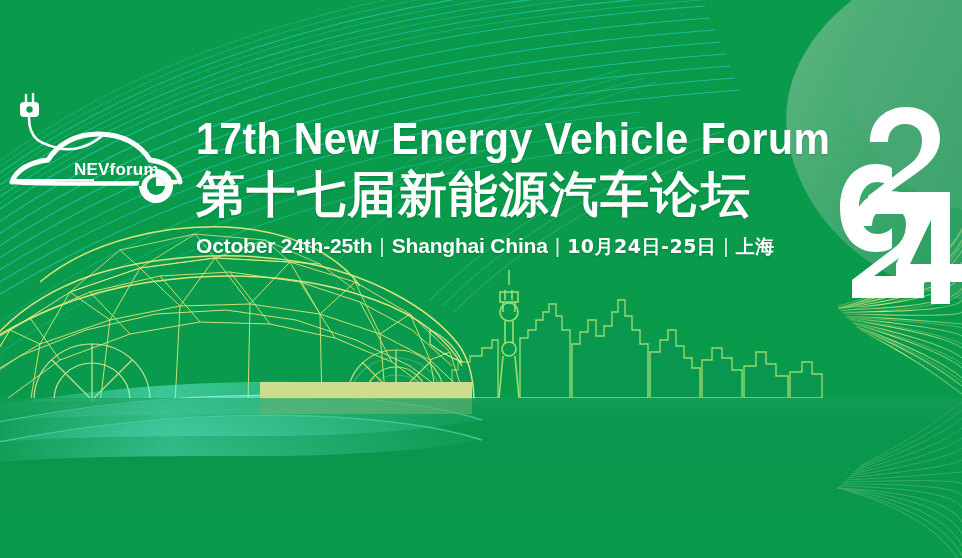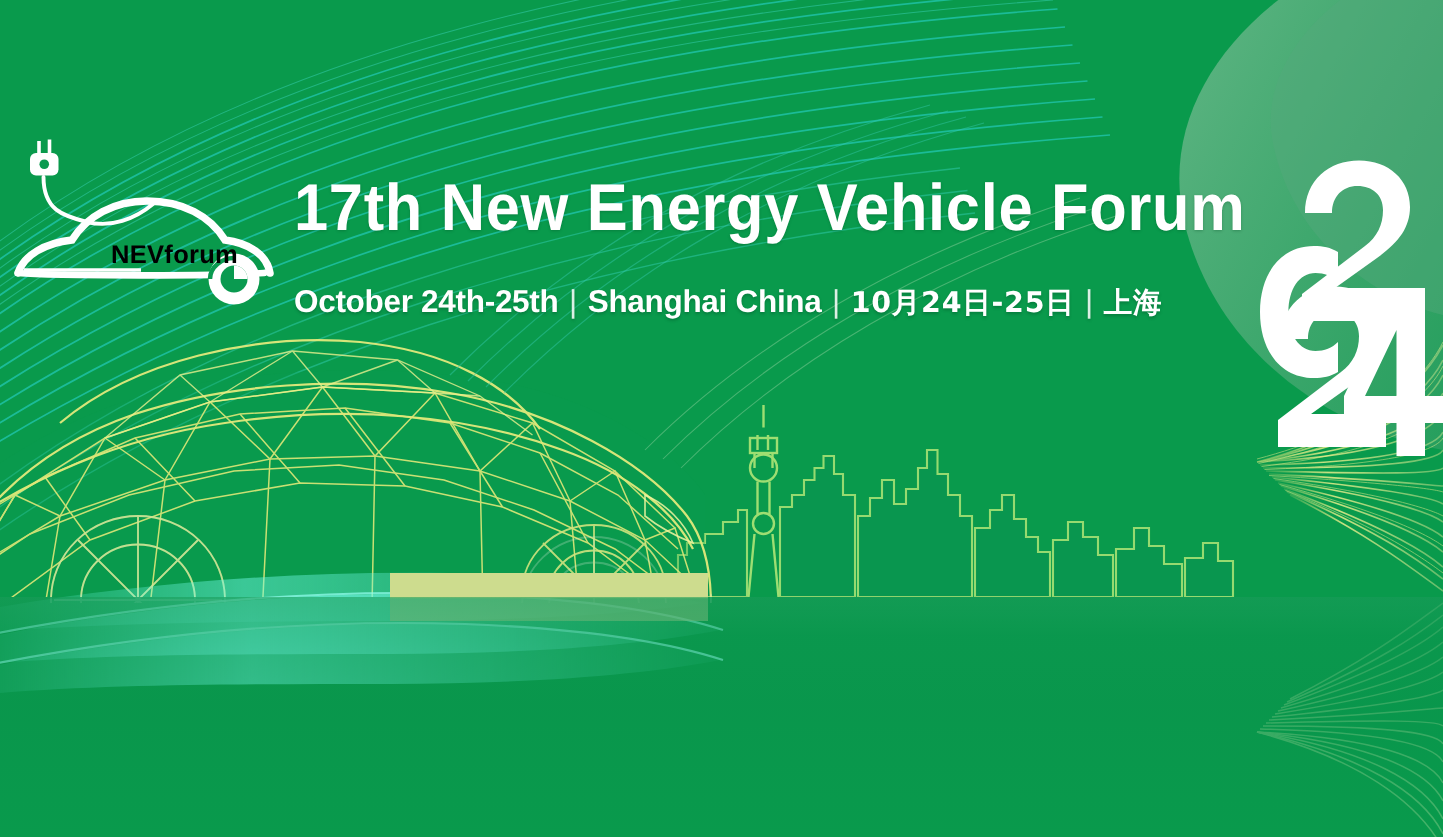--- a/index.html
+++ b/index.html
@@ -24,21 +24,21 @@
     position:absolute;left:0;right:0;top:398px;height:160px;
     background:linear-gradient(180deg, rgba(12,150,80,.55) 0%, rgba(10,140,76,.25) 45%, rgba(9,154,76,0) 100%);
   }
 
   
   .logo{
     position:absolute;left:6px;top:78px;width:178px;height:132px;
   }
   .logo-text{
     position:absolute;left:68px;top:82px;
-    color:#000000;
+    color:#ffffff;
     font-size:17px;
     letter-spacing:.2px;
     font-family:"Liberation Sans", sans-serif;
     white-space:nowrap;
   }
   .logo-text .b{font-weight:bold;}
   .logo-text .n{font-weight:bold;}
 
   
   .titles{
@@ -61,21 +61,21 @@
     font-family:"DejaVu Sans","Liberation Sans",sans-serif;
     font-weight:bold;
     font-size:49px;
     line-height:57px;
     letter-spacing:1.5px;
     white-space:nowrap;
     text-shadow:0 1px 2px rgba(0,60,30,.28);
   }
   .t-cn1{margin-top:4px;}
   .t-meta{
-    margin-top:28px;
+    margin-top:11px;
     color:#ffffff;
     font-size:21px;
     line-height:24px;
     font-weight:bold;
     white-space:nowrap;
     font-family:"Liberation Sans Narrow","Liberation Sans",sans-serif;
     text-shadow:0 1px 2px rgba(0,60,30,.3);
   }
   .t-meta .sep{
     font-weight:normal;
@@ -386,20 +386,21 @@
 
       <path d="M10,102 L88,102" fill="none" stroke="#ffffff" stroke-width="2.2"></path>
     </svg>
     <div class="logo-text">
       <span class="n">NEV</span><span class="b">forum</span>
     </div>
   </div>
 
   <div class="titles">
     <div class="t-en">17th New Energy Vehicle Forum</div>
+    <div class="t-cn1">第十七届新能源汽车论坛</div>
     <div class="t-meta">
       <span class="lat">October 24th-25th</span><span class="sep">|</span><span class="lat">Shanghai China</span><span class="sep">|</span><span class="cn">10月24日-25日</span><span class="sep">|</span><span class="cn">上海</span>
     </div>
   </div>
 
   <div class="year">
     <svg viewBox="0 0 124 212" width="124" height="212" xmlns="http://www.w3.org/2000/svg">
       <g fill="#ffffff">
 
         <path d="M32,38 C32,16 48,3 68,3 C88,3 102,16 102,34 C102,48 94,58 80,68

